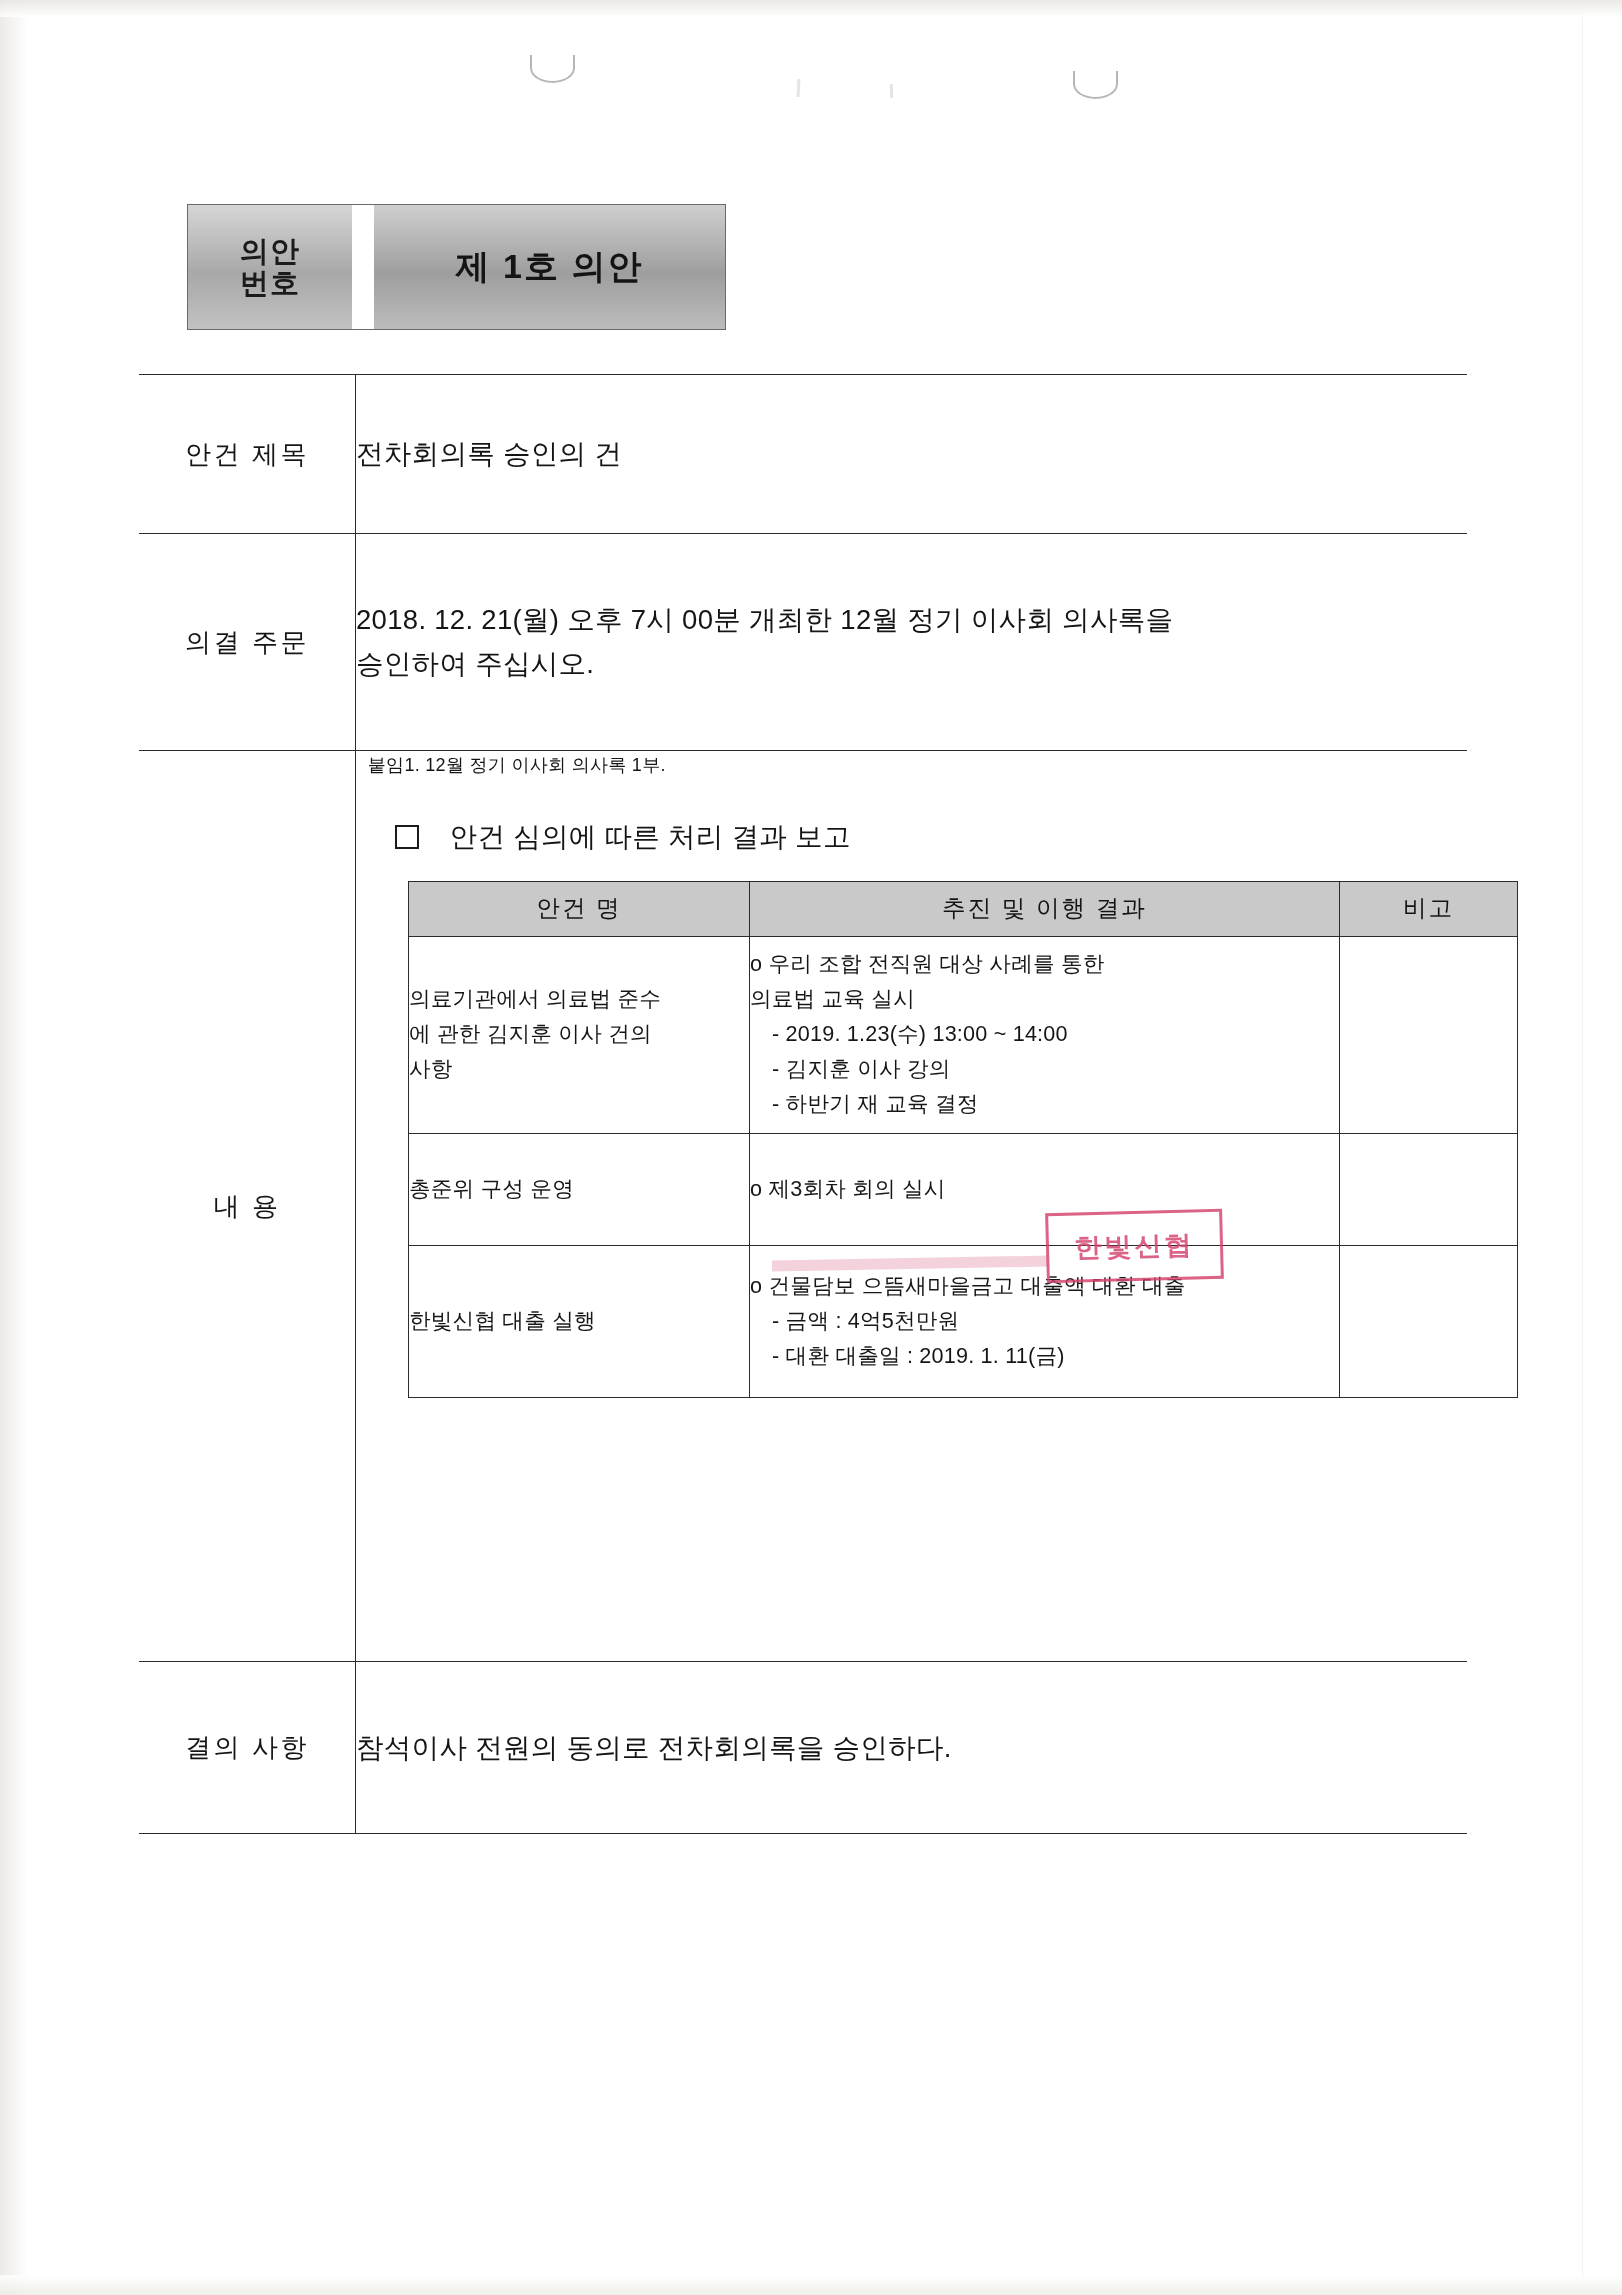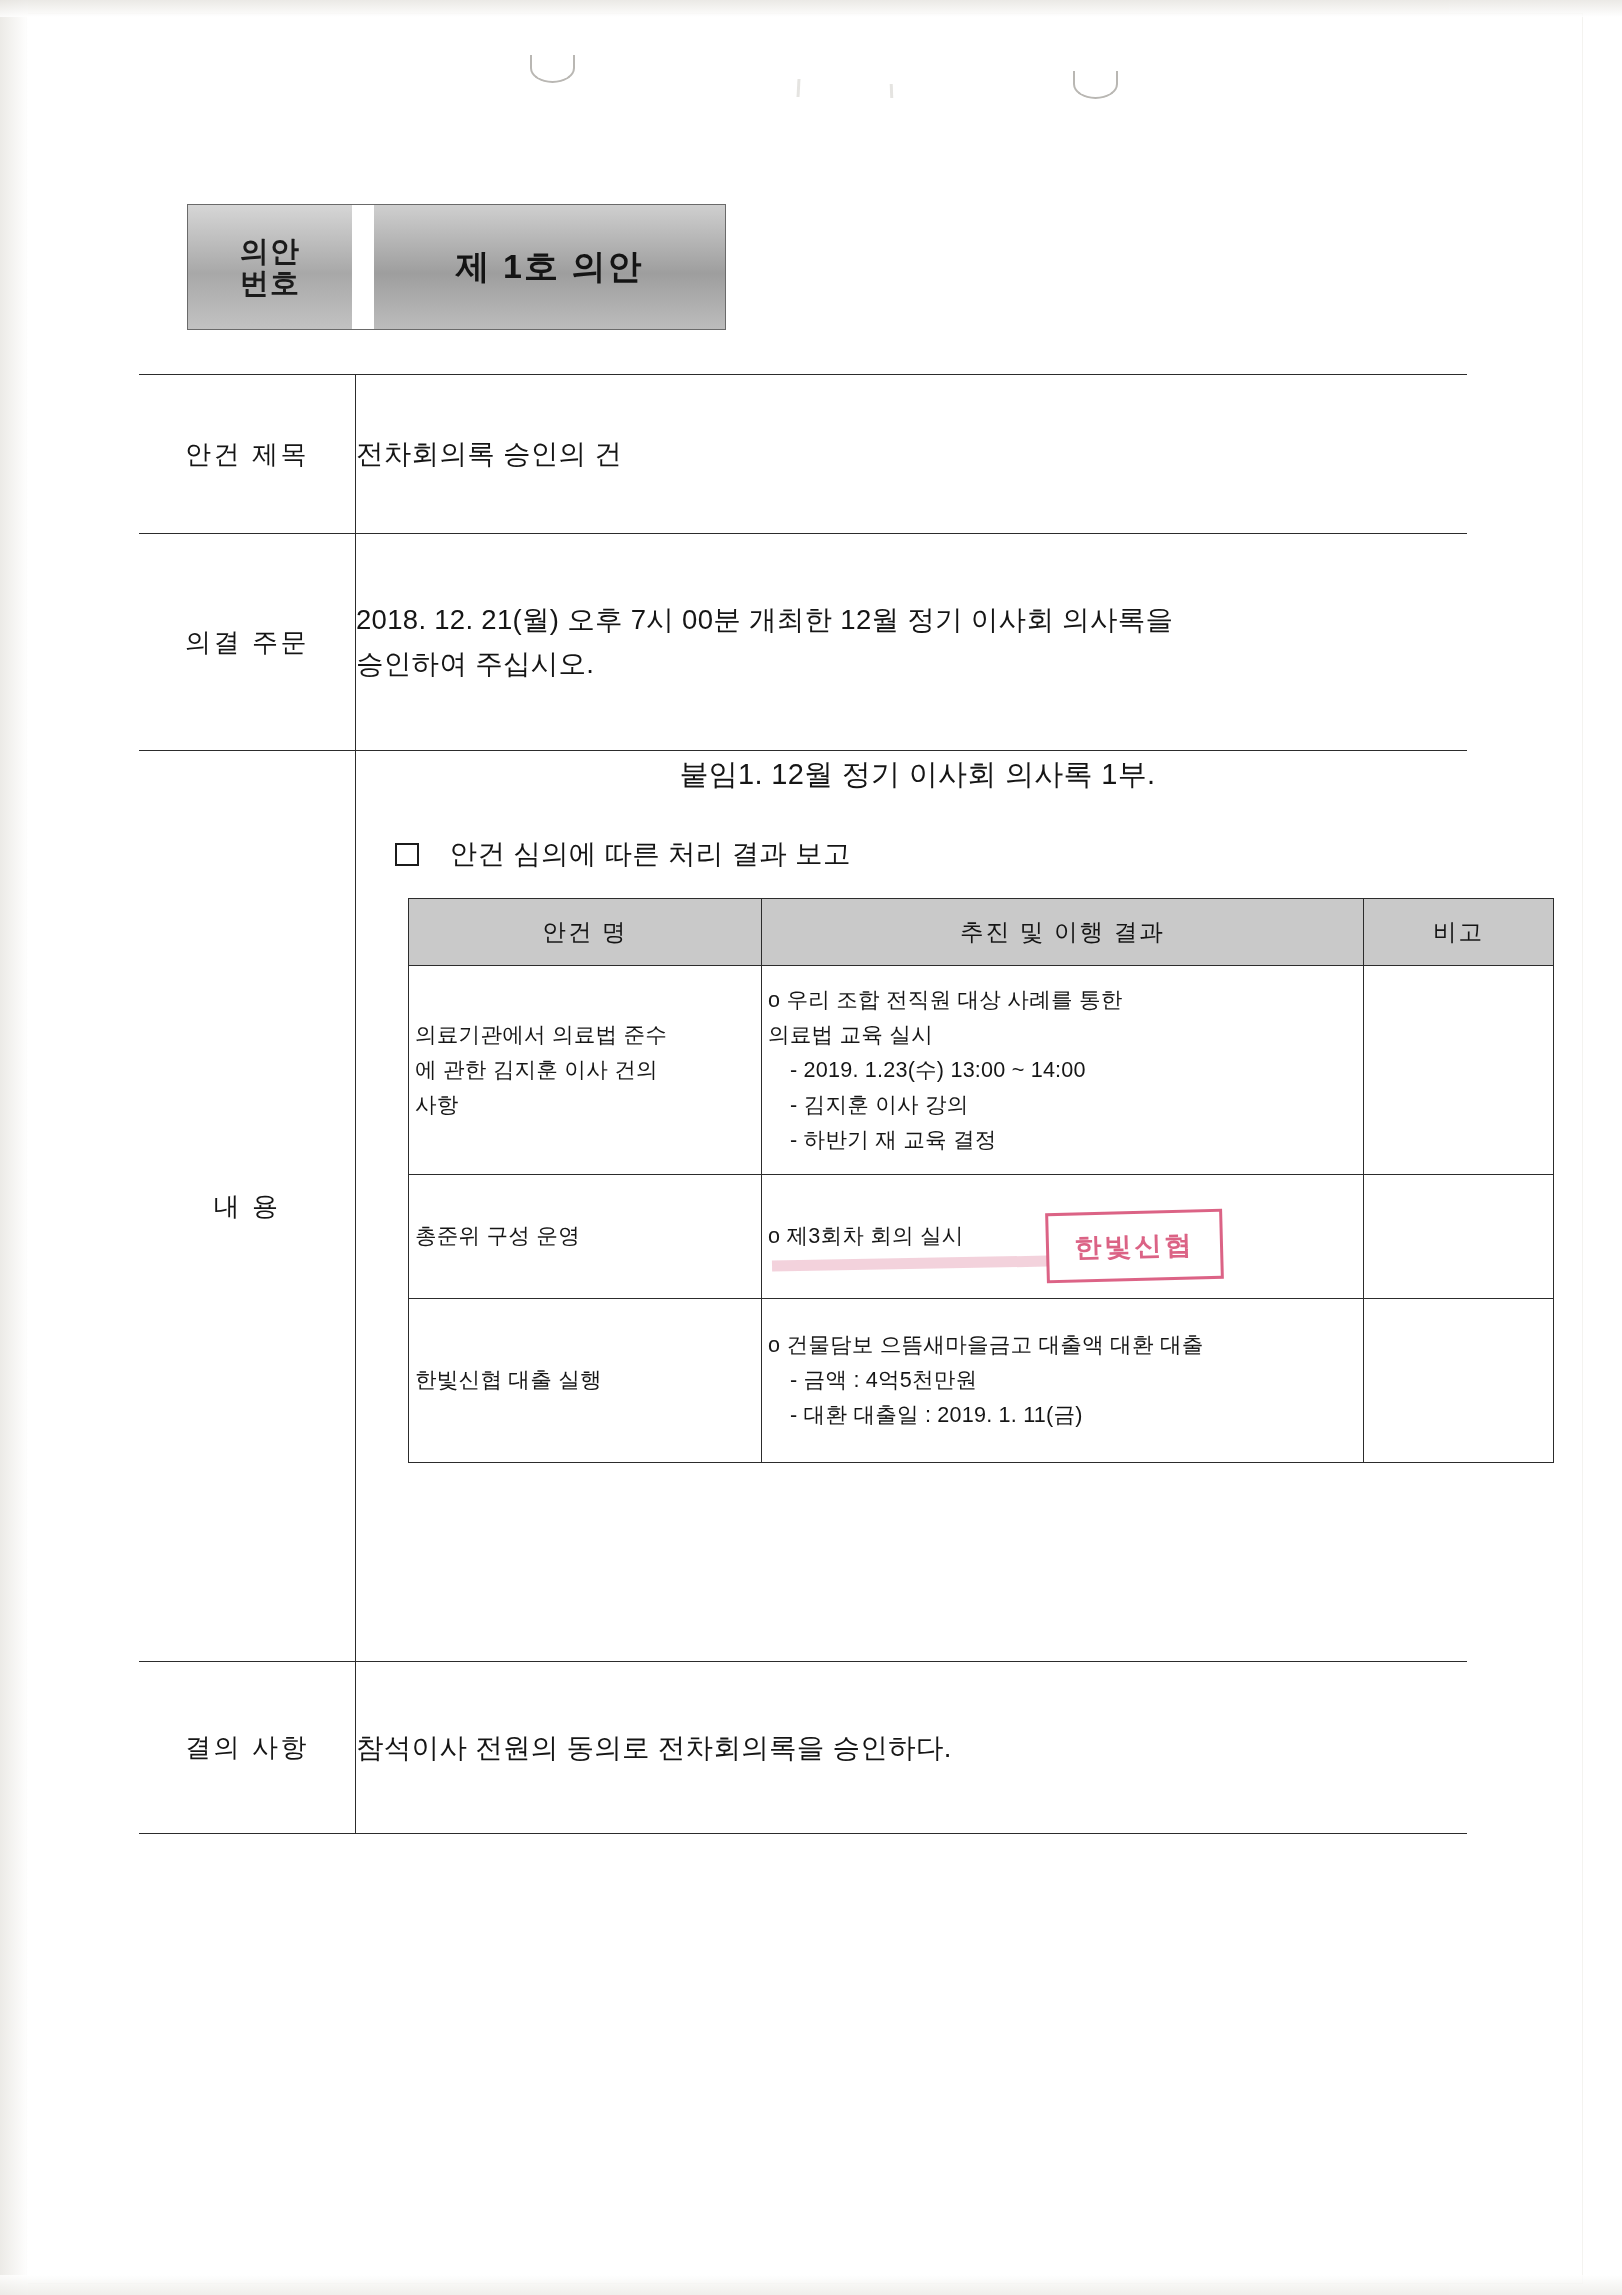--- a/index.html
+++ b/index.html
@@ -160,24 +160,23 @@
     align-items: center;
     justify-content: center;
     height: 100%;
   }
 
   .body-pad-top {
     padding-top: 47px;
   }
 
   .attach-line {
-    font-size: 29px;
+    font-size: 18px;
     letter-spacing: 0.3px;
     margin: 0 0 35px 11.8px;
-    text-align: center;
   }
   .check-line {
     font-size: 27.5px;
     letter-spacing: 0.3px;
     margin: 0 0 22px 39px;
     display: flex;
     align-items: center;
     gap: 31px;
   }
   .checkbox-glyph {
@@ -189,21 +188,21 @@
   
   .inner-table {
     margin-left: 52px;
     width: 1106px;
     border-collapse: collapse;
     table-layout: fixed;
     font-size: 22px;
   }
   .inner-table th, .inner-table td {
     border: 1.3px solid #2c2c2c;
-    padding: 6px;
+    padding: 0;
   }
   .inner-table thead th {
     background: #c9c9c9;
     height: 54px;
     font-weight: 500;
     font-size: 23.6px;
     letter-spacing: 2px;
     color: #141414;
   }
   .ic-name   { width: 340px; }

